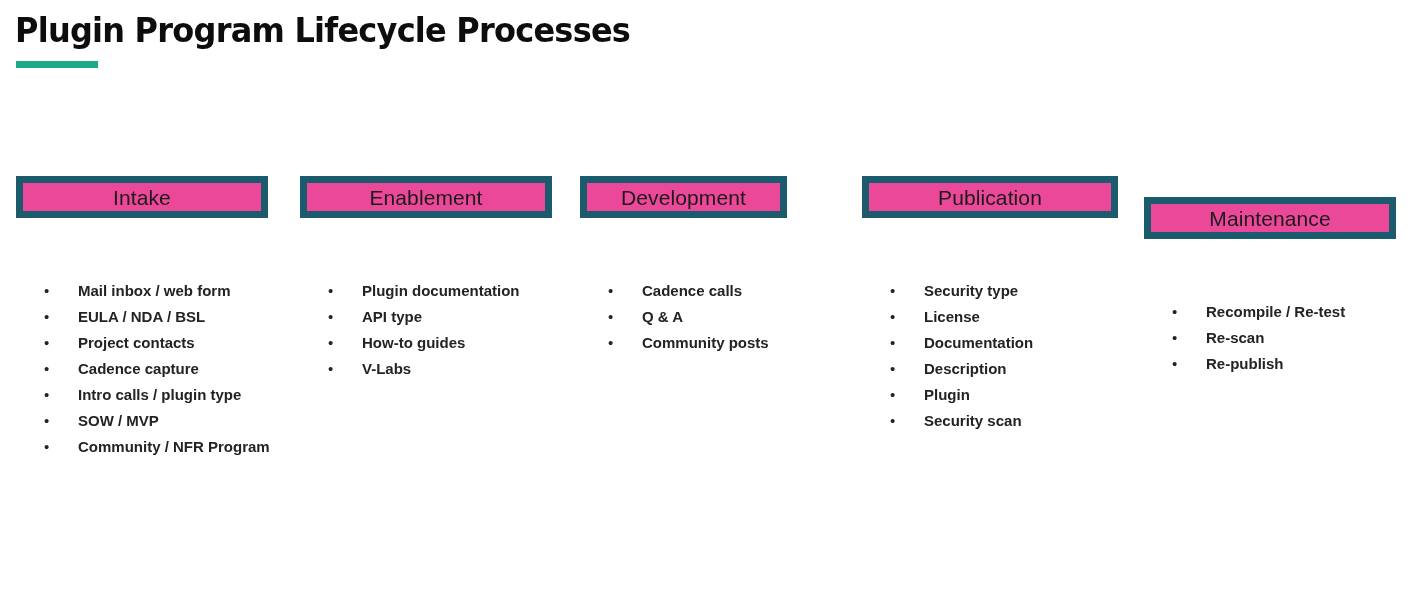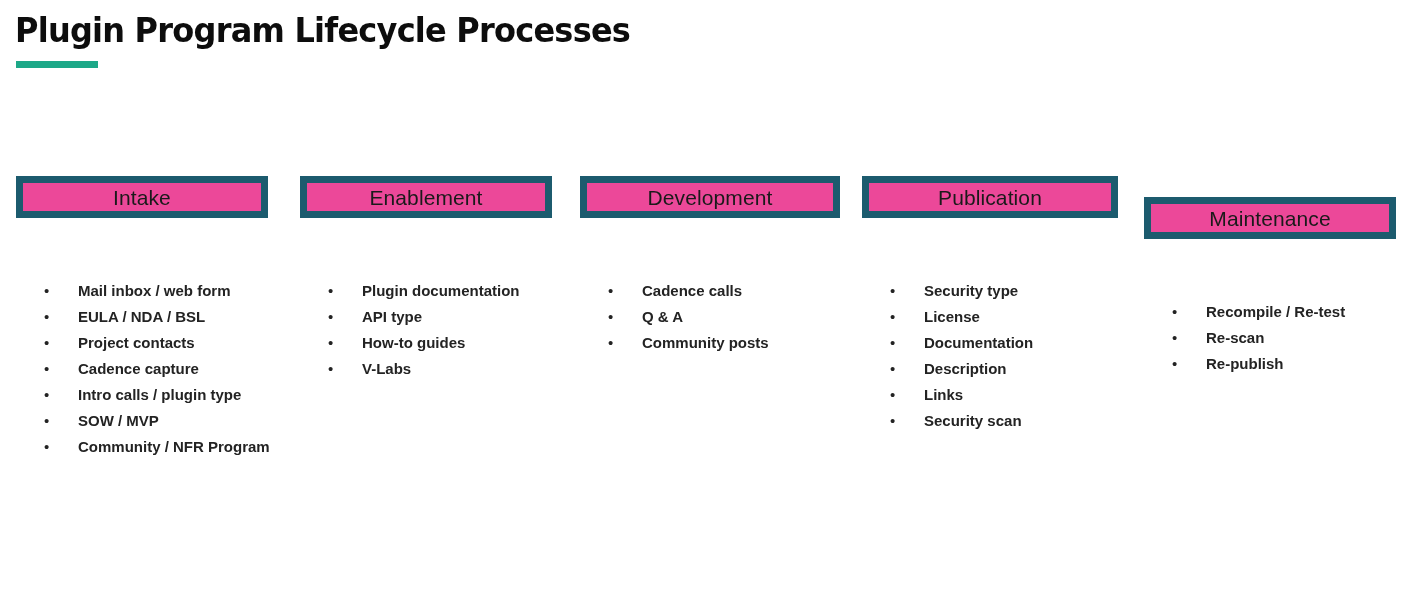--- a/index.html
+++ b/index.html
@@ -48,21 +48,21 @@
     top: 176px;
     width: 1427px;
     height: 300px;
   }
   .column {
     position: absolute;
     top: 0;
   }
   .col-0 { left: 16px;   width: 252px; }
   .col-1 { left: 291px;  width: 252px; margin-left: 9px; }
-  .col-2 { left: 580px;  width: 260px; }
+  .col-2 { left: 580px;  width: 207px; }
   .col-3 { left: 862px;  width: 256px; }
   .col-4 { left: 1144px; width: 252px; margin-top: 21px; }
 
   .phase-box {
     box-sizing: border-box;
     width: 100%;
     height: 42px;
     border: 7px solid #1c5b6e;
     background: #ec4899;
     display: flex;
@@ -214,21 +214,21 @@
       <li class="bullet-item">
         <span class="bullet-dot">•</span>
         <span class="bullet-text">Documentation</span>
       </li>
       <li class="bullet-item">
         <span class="bullet-dot">•</span>
         <span class="bullet-text">Description</span>
       </li>
       <li class="bullet-item">
         <span class="bullet-dot">•</span>
-        <span class="bullet-text">Links</span>
+        <span class="bullet-text">Plugin</span>
       </li>
       <li class="bullet-item">
         <span class="bullet-dot">•</span>
         <span class="bullet-text">Security scan</span>
       </li>
     </ul>
   </div>
 
   <div class="column col-4">
     <div class="phase-box">

